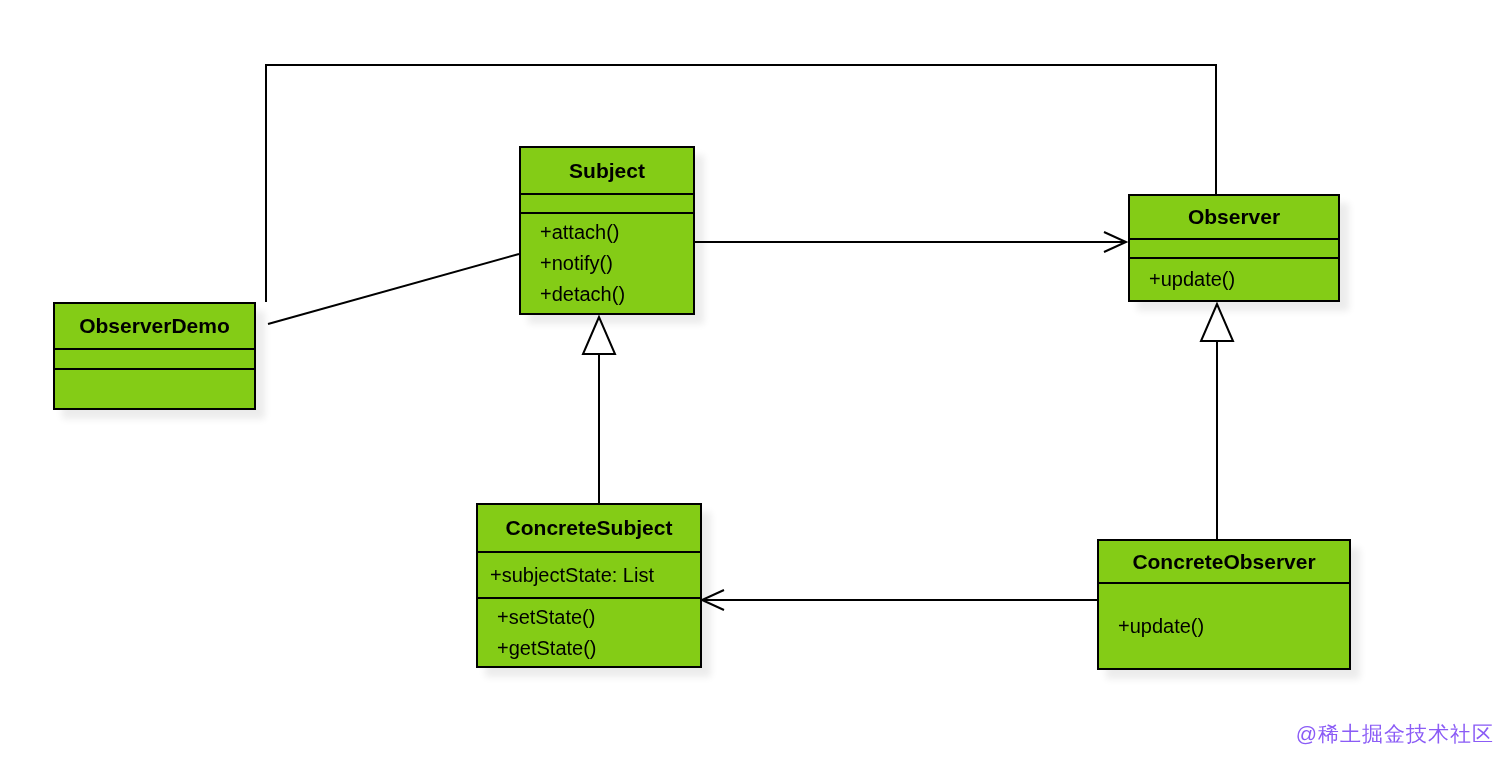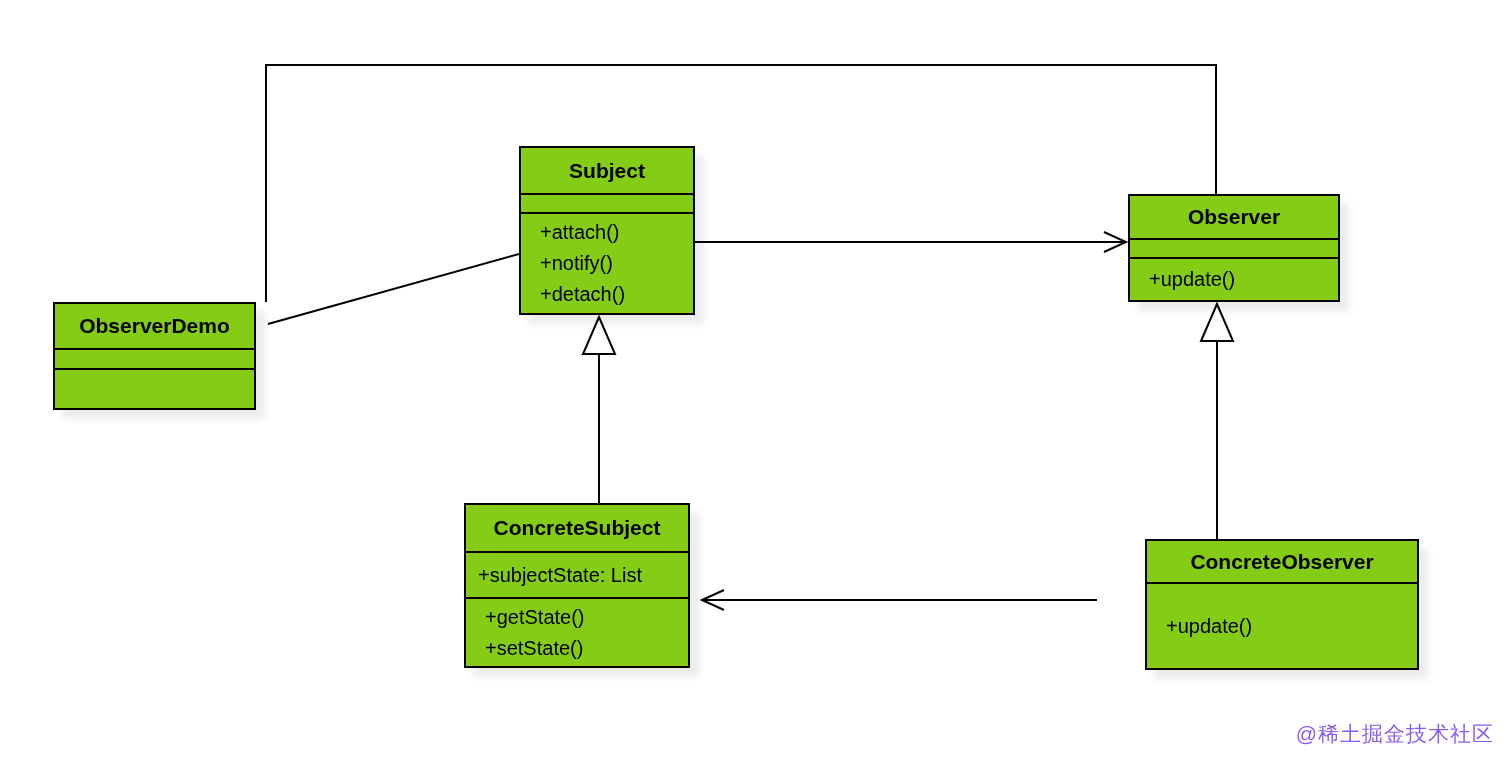--- a/index.html
+++ b/index.html
@@ -68,25 +68,25 @@
   .box-observer-demo    .uml-attrs { height: 20px; }
 
   .box-subject          { left: 519px;  top: 146px; width: 176px; height: 169px; }
   .box-subject          .uml-title { height: 47px; }
   .box-subject          .uml-attrs { height: 19px; }
 
   .box-observer         { left: 1128px; top: 194px; width: 212px; height: 108px; }
   .box-observer         .uml-title { height: 44px; }
   .box-observer         .uml-attrs { height: 19px; }
 
-  .box-concrete-subject { left: 464px;  top: 503px; width: 226px; height: 165px; }
+  .box-concrete-subject { left: 476px;  top: 503px; width: 226px; height: 165px; }
   .box-concrete-subject .uml-title { height: 48px; }
   .box-concrete-subject .uml-attrs { height: 46px; }
 
-  .box-concrete-observer{ left: 1097px; top: 539px; width: 274px; height: 131px; margin-left: 48px; }
+  .box-concrete-observer{ left: 1097px; top: 539px; width: 254px; height: 131px; }
   .box-concrete-observer .uml-title { height: 43px; }
   .box-concrete-observer .uml-attrs { height: 46px; }
 
   .watermark {
     position: absolute;
     right: 18px;
     bottom: 14px;
     font-size: 21px;
     color: #8b5cf6;
     letter-spacing: 1px;
@@ -138,22 +138,22 @@
       <div>+update()</div>
     </div>
   </div>
 
   <div class="uml-class box-concrete-subject">
     <div class="uml-title">ConcreteSubject</div>
     <div class="uml-attrs">
       <div>+subjectState: List</div>
     </div>
     <div class="uml-methods">
+      <div>+setState()</div>
       <div>+getState()</div>
-      <div>+setState()</div>
     </div>
   </div>
 
   <div class="uml-class box-concrete-observer">
     <div class="uml-title">ConcreteObserver</div>
     <div class="uml-methods">
       <div>+update()</div>
     </div>
   </div>
 

